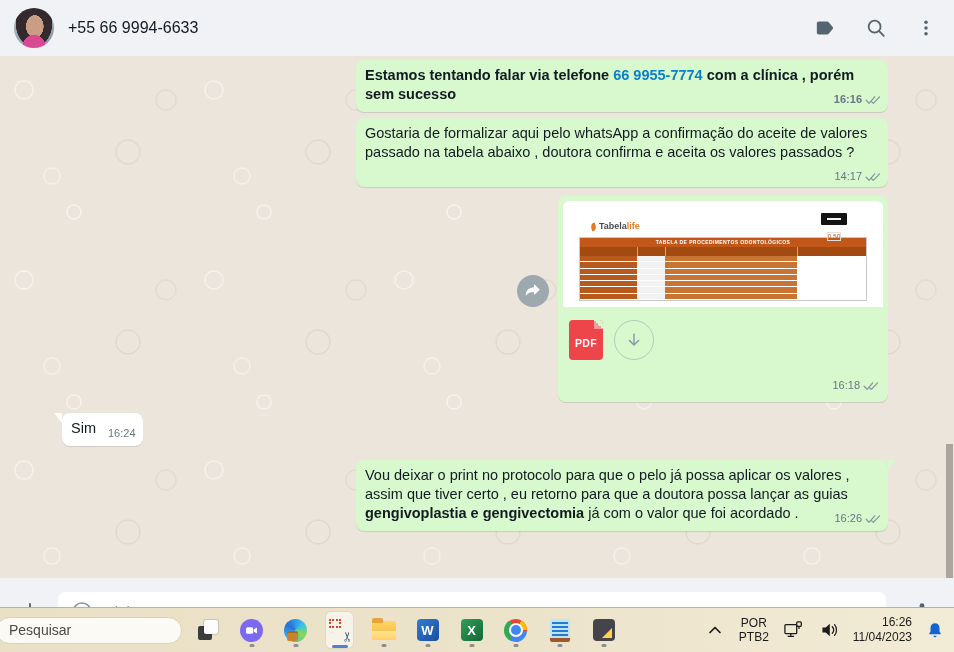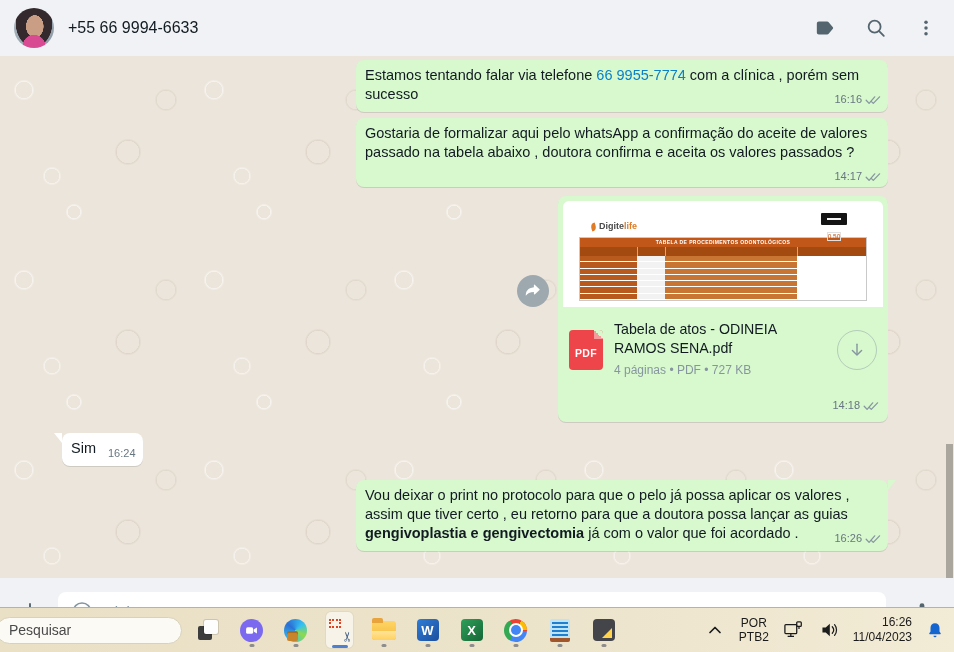--- a/index.html
+++ b/index.html
@@ -172,21 +172,21 @@
               <circle cx="12" cy="5" r="2.1"></circle>
               <circle cx="12" cy="12" r="2.1"></circle>
               <circle cx="12" cy="19" r="2.1"></circle>
             </svg>
         </div>
       </div>
     </div>
 
     <div class="chat-area">
 
-      <div class="msg-row out" style="margin-top:4px;">
+      <div class="msg-row out" style="margin-top:4px;font-weight:bold;">
         <div class="bubble out">
           <span>Estamos tentando falar via telefone </span><a class="link">66 9955-7774</a><span>  com a clínica  , porém sem sucesso</span>
           <span class="meta">
             <span>16:16</span>
             <svg class="checks" width="16" height="10" viewBox="0 0 17 11" fill="none" stroke="currentColor" stroke-width="1.4" stroke-linecap="round" stroke-linejoin="round">
                 <path d="M1 5.8l3.2 3.4L10.4 2"></path>
                 <path d="M6.8 7.3l2 1.9L15.7 2"></path>
               </svg>
           </span>
         </div>
@@ -204,54 +204,50 @@
           </span>
         </div>
       </div>
 
       <div class="msg-row out" style="margin-top:9px;">
         <div class="bubble out doc-bubble">
           <div class="doc-preview">
             <div class="pv-top">
               <span class="pv-logo">
                   <i class="pv-leaf"></i>
-                  <span class="p1">Digite</span>
+                  <span class="p1">Tabela</span>
                   <span class="p2">life</span>
                 </span>
               <span class="pv-badge">
                 <span class="pv-badge-box">
                     <i></i>
                   </span>
                 <span class="pv-badge-val">0,50</span>
               </span>
             </div>
             <div class="pv-table">
               <div class="pv-title">TABELA DE PROCEDIMENTOS ODONTOLÓGICOS</div>
               <div class="pv-head"></div>
               <div class="pv-body"></div>
             </div>
           </div>
           <div class="doc-row">
             <span class="pdf-icon">
                 <span class="pdf-fold"></span>
                 <span class="pdf-label">PDF</span>
               </span>
-            <span class="doc-text">
-              <div class="doc-name">Tabela de atos - ODINEIA RAMOS SENA.pdf</div>
-              <div class="doc-meta">4 páginas • PDF • 727 KB</div>
-            </span>
             <button class="dl-btn">
               <svg width="20" height="20" viewBox="0 0 24 24" fill="none" stroke="currentColor" stroke-width="1.7" stroke-linecap="round" stroke-linejoin="round">
                   <path d="M12 5v12"></path>
                   <path d="M6.5 12.5L12 18l5.5-5.5"></path>
                 </svg>
             </button>
           </div>
           <div class="doc-time">
-            <span>14:18</span>
+            <span>16:18</span>
             <svg class="checks" width="16" height="10" viewBox="0 0 17 11" fill="none" stroke="currentColor" stroke-width="1.4" stroke-linecap="round" stroke-linejoin="round">
                 <path d="M1 5.8l3.2 3.4L10.4 2"></path>
                 <path d="M6.8 7.3l2 1.9L15.7 2"></path>
               </svg>
           </div>
         </div>
       </div>
 
       <div class="fwd-btn">
         <svg width="18" height="18" viewBox="0 0 24 24">

